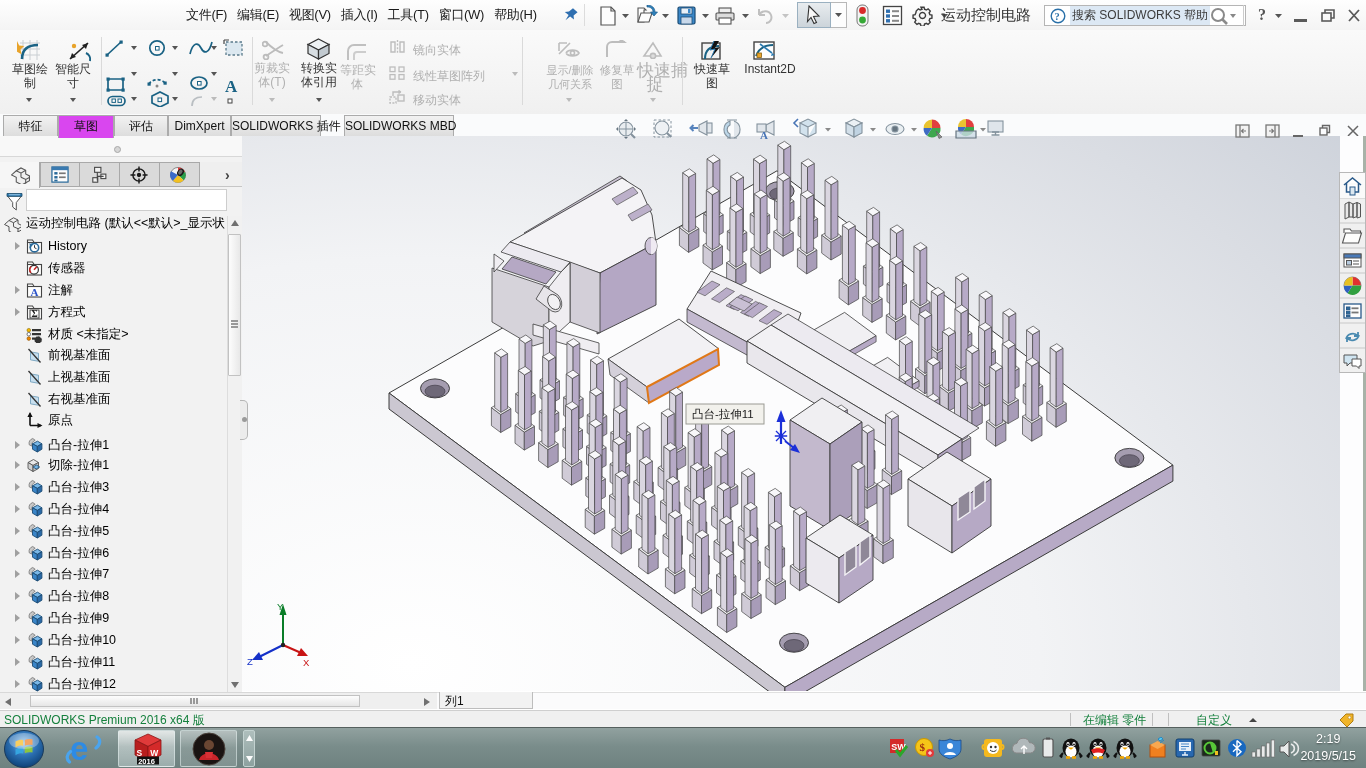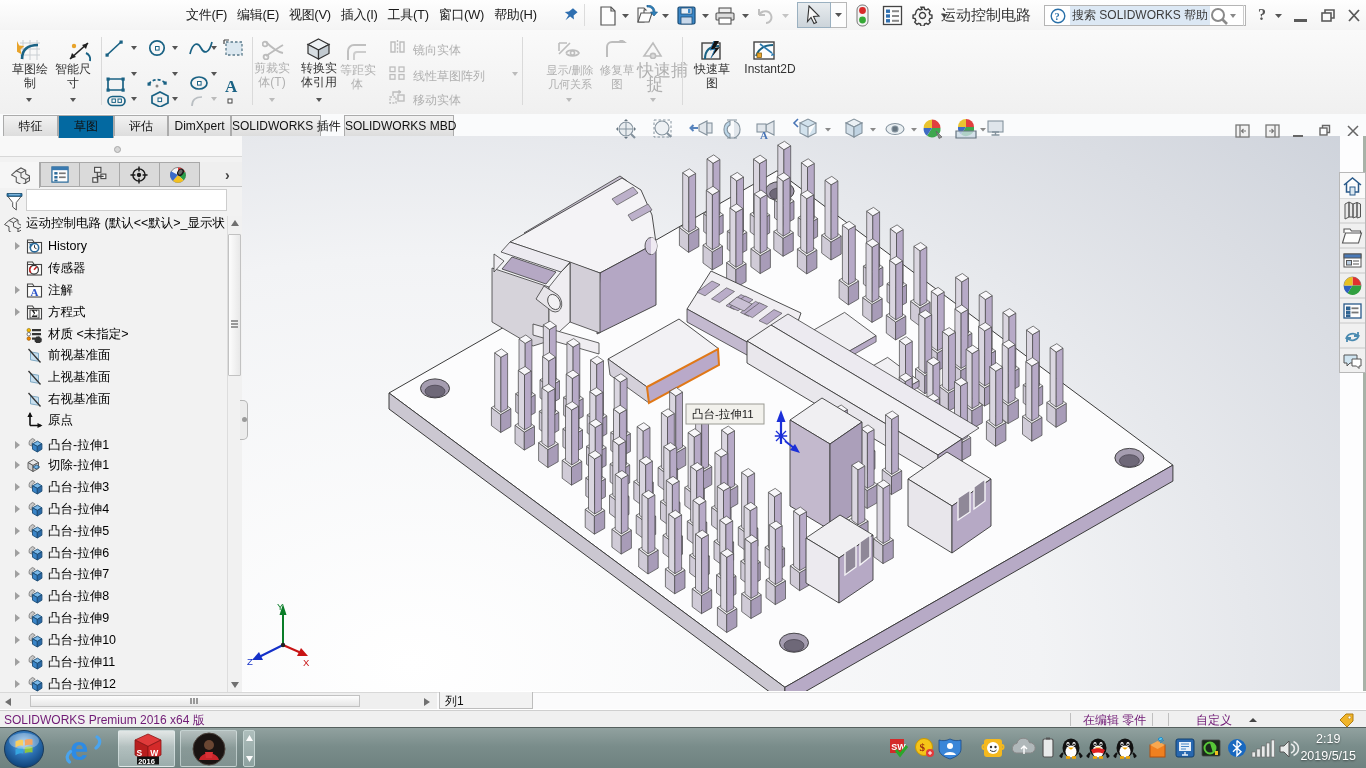--- a/index.html
+++ b/index.html
@@ -12,30 +12,30 @@
 #searchbox{position:absolute;left:1044px;top:5px;width:202px;height:21px;background:#fff;border:1px solid #b5b5b5;display:flex;align-items:center;font-size:12px;color:#3c3c3c;overflow:hidden}
 .winbtn{position:absolute;top:0;height:30px;display:flex;align-items:center;justify-content:center;color:#444}
 #ribbon{position:absolute;left:0;top:30px;width:1366px;height:84px;background:linear-gradient(#fafafa,#f0f0f0)}
 #ribbon .vsep{position:absolute;top:7px;height:68px;width:1px;background:#dadada}
 .rlbl{position:absolute;font-size:12px;color:#333;text-align:center;line-height:13.5px;white-space:nowrap}
 .rlbl.gray{color:#b0b0b0}
 .dd{width:0;height:0;border-left:3.5px solid transparent;border-right:3.5px solid transparent;border-top:4px solid #555;display:inline-block;position:absolute}
 .dd.g{border-top-color:#bbb}
 #tabs{position:absolute;left:0;top:114px;width:1366px;height:23px;background:#fafbfc}
 .tab{position:absolute;top:1px;height:22px;line-height:21px;text-align:center;font-size:12px;color:#111;background:linear-gradient(#f2f2f2,#dcdcdc);border:1px solid #ababab;border-bottom:none;white-space:nowrap}
-.tab.active{background:#0369a1;height:23px;z-index:2}
+.tab.active{background:#d946ef;height:23px;z-index:2}
 #belowtabs{position:absolute;left:0;top:137px;width:1366px;height:3px;background:#fdfdfd}
 #viewport{position:absolute;left:242px;top:136px;width:1124px;height:555px;background:radial-gradient(ellipse 1400px 900px at 15% 95%, #ffffff 0%, #f2f3f5 45%, #dadde3 75%, #c5cbd5 100%)}
 #lpanel{position:absolute;left:0;top:136px;width:242px;height:561px;background:#f2f2f2}
 #tree{position:absolute;left:0;top:0;width:227px;height:556px;font-size:12.5px;color:#000;overflow:hidden}
 .trow{position:absolute;left:0;height:22px;display:flex;align-items:center;white-space:nowrap}
 .arr{width:0;height:0;border-top:4px solid transparent;border-bottom:4px solid transparent;border-left:5px solid #a0a0a0;margin:0 6px 0 0;flex:none}
 .noarr{width:11px;flex:none}
 .ticon{width:17px;height:17px;margin-right:5px;flex:none}
-#statusbar{position:absolute;left:0;top:710px;width:1366px;height:17px;background:#f0f0f0;border-top:1px solid #cfcfcf;font-size:12px;color:#701a75}
+#statusbar{position:absolute;left:0;top:710px;width:1366px;height:17px;background:#f0f0f0;border-top:1px solid #cfcfcf;font-size:12px;color:#15803d}
 #taskbar{position:absolute;left:0;top:727px;width:1366px;height:41px;background:linear-gradient(#91a19f,#7a8d8b 45%,#6e8280);border-top:1px solid #55605e}
 .tbtn{position:absolute;top:2px;width:57px;height:37px;border:1px solid rgba(230,240,240,.55);border-radius:2px}
 #clock{position:absolute;right:10px;top:3px;color:#fff;font-size:12.5px;text-align:center;line-height:17px;text-shadow:0 1px 2px rgba(0,0,0,.45)}
 svg{display:block}
 </style></head>
 <body>
 <div id="app">
 <svg width="0" height="0" style="position:absolute">
 <defs>
  <g id="i-folder">

